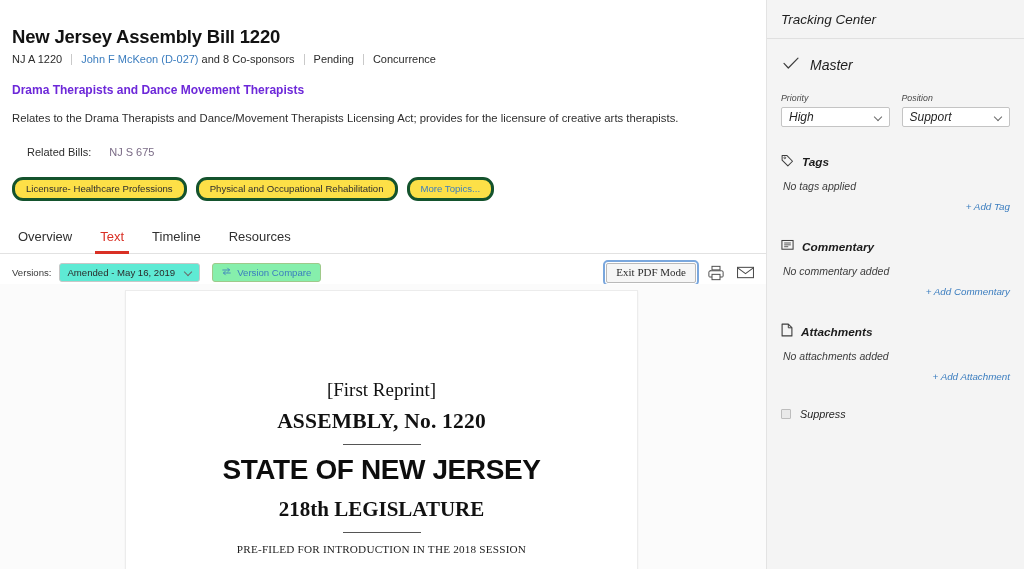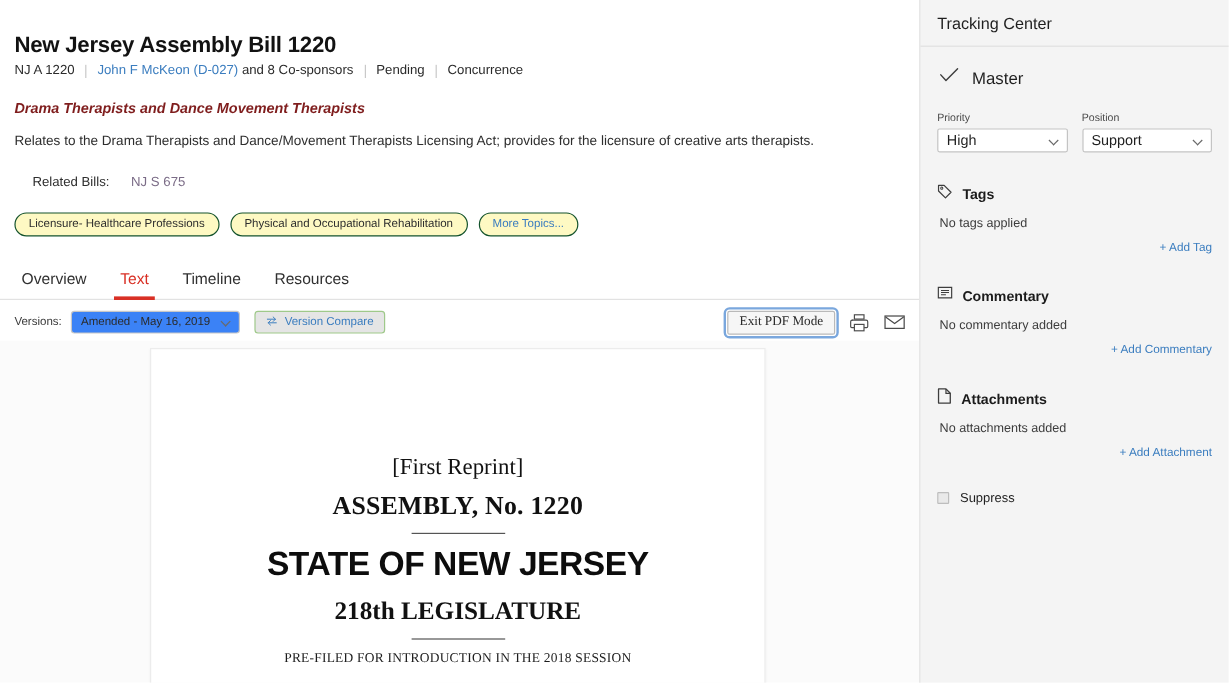--- a/index.html
+++ b/index.html
@@ -33,40 +33,39 @@
   }
   .meta-item { white-space: nowrap; }
   .meta-sep {
     display: inline-block; width: 1px; height: 11px;
     background: #c9c9c9; margin: 0 9px;
   }
   .link { color: #3b7dbf; }
   .sponsor-suffix { color: #2b2b2b; }
 
   .subject {
-    font-size: 12px; font-weight: bold; color: #7f1d1d;
+    font-size: 12px; font-weight: bold; color: #6d28d9;
     margin: 18px 0 0 0;
-    font-style: italic;
   }
   .summary {
     font-size: 11.3px; color: #2e2e2e; margin: 14px 0 0 0; line-height: 1.35;
   }
 
   .related {
     margin-top: 19px; font-size: 11px; color: #2e2e2e;
     display: flex; align-items: center; padding-left: 15px;
   }
   .related-label { margin-right: 18px; }
   .related-link { color: #7a6b86; }
 
   .chips { margin-top: 19px; display: flex; align-items: center; gap: 9px; }
   .chip {
-    border: 1px solid #14532d; border-radius: 11px;
+    border: 3px solid #14532d; border-radius: 11px;
     padding: 4px 11px 5px 11px; font-size: 9.6px; color: #2e2e2e;
-    background: #fef9c3; white-space: nowrap; line-height: 1;
+    background: #fde047; white-space: nowrap; line-height: 1;
   }
   .chip.more { color: #3b7dbf; }
 
   
   .tabs {
     margin-top: 24px; padding: 0 12px 0 12px;
     display: flex; align-items: flex-end; gap: 0;
     border-bottom: 1px solid #e2e2e2;
     position: relative;
   }
@@ -83,35 +82,35 @@
   }
 
   
   .toolbar {
     margin: 0 12px; padding: 9px 0 9px 0;
     display: flex; align-items: center;
     border-bottom: 1px solid #e8e8e8;
   }
   .versions-label { font-size: 9.6px; color: #3a3a3a; margin-right: 8px; }
   .select-box {
-    border: 1px solid #c7c7c7; border-radius: 3px; background: #3b82f6;
+    border: 1px solid #c7c7c7; border-radius: 3px; background: #5eead4;
     height: 19px; display: flex; align-items: center;
     padding: 0 7px; font-size: 9.6px; color: #2b2b2b;
     min-width: 128px; justify-content: space-between; gap: 10px;
   }
   .caret { width: 7px; height: 7px; position: relative; flex: none; }
   .caret::after {
     content: ""; position: absolute; left: 0; top: 0;
     width: 5px; height: 5px; border-right: 1.2px solid #6a6a6a;
     border-bottom: 1.2px solid #6a6a6a; transform: rotate(45deg);
   }
   .vc-btn {
     margin-left: 12px; border: 1px solid #9fc98a; border-radius: 3px;
     height: 19px; display: flex; align-items: center; gap: 6px;
-    padding: 0 9px; background: #e5e5e5; font-size: 9.6px; color: #3b7dbf;
+    padding: 0 9px; background: #86efac; font-size: 9.6px; color: #3b7dbf;
     font-family: inherit; cursor: pointer;
   }
   .toolbar-right { margin-left: auto; display: flex; align-items: center; gap: 11px; }
   .pdfmode-btn {
     border: 1px solid #b9b9b9; border-radius: 2px; background: #f6f6f6;
     font-size: 11px; color: #2b2b2b; padding: 3px 9px 4px 9px;
     outline: 2px solid #7aa7dd; outline-offset: 1px;
     font-family: Liberation Serif, serif; cursor: pointer; line-height: 1;
   }
   .icon-btn { width: 18px; height: 16px; display: block; }
@@ -163,21 +162,21 @@
     font-size: 21px; color: #111; margin-top: 11px;
   }
   .doc-prefiled {
     font-family: "Liberation Serif", serif; font-size: 11.2px;
     color: #1c1c1c; letter-spacing: 0.2px; margin-top: 2px;
   }
 
   
   .sidebar {
     width: 258px; height: 569px; background: #f4f4f4;
-    border-left: 1px solid #e3e3e3; position: relative;
+    border-left: 1px solid #e3e3e3; position: relative; font-style: italic;
   }
   .sb-header {
     padding: 12px 14px 11px 14px;
     border-bottom: 1px solid #e0e0e0;
   }
   .sb-title { font-size: 13.5px; color: #1f1f1f; }
   .sb-body { padding: 0 14px; }
 
   .master-row {
     display: flex; align-items: center; gap: 11px;

